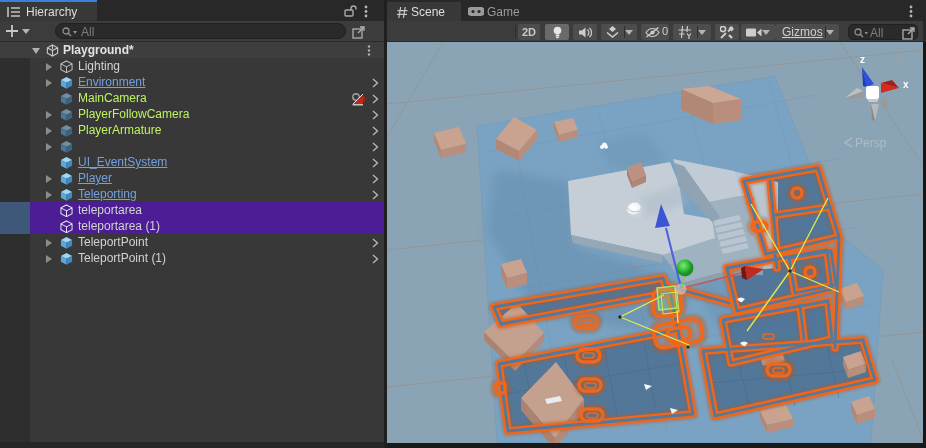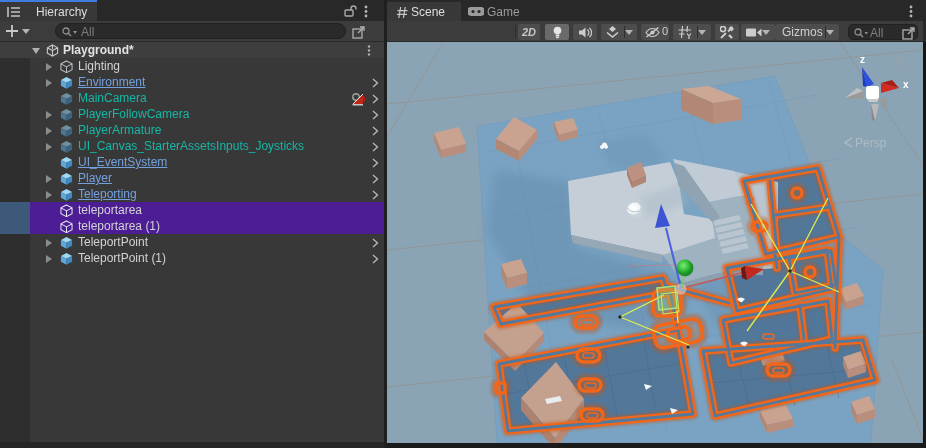--- a/index.html
+++ b/index.html
@@ -4,29 +4,29 @@
 <style>
 html,body{margin:0;padding:0;width:926px;height:448px;overflow:hidden;background:#383838;
 font-family:"Liberation Sans", sans-serif;-webkit-font-smoothing:antialiased;}
 *{box-sizing:border-box;}
 #root{position:absolute;left:0;top:0;width:926px;height:448px;}
 .abs{position:absolute;}
 
 #hier{left:0;top:0;width:384px;height:448px;background:#383838;}
 #hier-tabbar{left:0;top:0;width:384px;height:21px;background:#282828;}
 #hier-tab{left:0;top:0;width:97px;height:21px;background:#383838;border-top:2px solid #3e7de0;color:#dedede;font-size:12px;}
-#hier-tab .lbl{position:absolute;left:26px;top:3px;margin-left:10px;}
+#hier-tab .lbl{position:absolute;left:26px;top:3px;}
 #hier-toolbar{left:0;top:21px;width:384px;height:21px;background:#3c3c3c;border-bottom:1px solid #2a2a2a;}
 #hier-rows{left:0;top:42px;width:384px;height:400px;background:#383838;}
 #hier-gutter{left:0;top:42px;width:30px;height:400px;background:#2e2e2e;}
 .row{position:absolute;left:0;width:384px;height:16px;font-size:12px;color:#d2d2d2;}
 .row .nm{position:absolute;left:78px;top:1px;white-space:nowrap;}
 .row .tri{position:absolute;left:46px;top:4.5px;width:0;height:0;border-left:6px solid #8c8c8c;border-top:4px solid transparent;border-bottom:4px solid transparent;}
 .blue{color:#74a0dc;text-decoration:underline;}
-.dim{color:#14b8a6;}
+.dim{color:#bef264;}
 .sel{background:#4c1d95;text-align:center;}
 .selg{position:absolute;left:0;width:30px;height:16px;background:#3d5878;}
 .icon{position:absolute;left:60px;top:2px;width:13px;height:13px;}
 
 #scenerow{top:42px;background:#3e3e3e;color:#e2e2e2;}
 #scenerow .nm{left:63px;font-weight:bold;}
 
 #divider{left:384px;top:0;width:3px;height:448px;background:#1f1f1f;}
 #scene{left:387px;top:0;width:539px;height:448px;background:#282828;}
 #scene-tabbar{left:387px;top:0;width:539px;height:21px;background:#282828;}
@@ -160,21 +160,20 @@
           <path d="M2 1 L6.5 5 L2 9" fill="none" stroke="#b9b9b9" stroke-width="1.3"></path>
         </svg>
       </div>
       <div class="row " style="top:138px">
         <div class="tri"></div>
         <svg class="icon" viewBox="0 0 14 14" style="opacity:0.55">
  <polygon points="7,1 13,4.2 7,7.4 1,4.2" fill="#9ed7f5"></polygon>
  <polygon points="1,4.2 7,7.4 7,13.6 1,10.4" fill="#5da9dd"></polygon>
  <polygon points="13,4.2 7,7.4 7,13.6 13,10.4" fill="#3f88c0"></polygon>
         </svg>
-        <span class="nm dim">UI_Canvas_StarterAssetsInputs_Joysticks</span>
         <svg class="abs" style="left:371px;top:3.5px" width="8" height="10" viewBox="0 0 8 10">
           <path d="M2 1 L6.5 5 L2 9" fill="none" stroke="#b9b9b9" stroke-width="1.3"></path>
         </svg>
       </div>
       <div class="row " style="top:154px">
         <svg class="icon" viewBox="0 0 14 14" style="opacity:1">
  <polygon points="7,1 13,4.2 7,7.4 1,4.2" fill="#9ed7f5"></polygon>
  <polygon points="1,4.2 7,7.4 7,13.6 1,10.4" fill="#5da9dd"></polygon>
  <polygon points="13,4.2 7,7.4 7,13.6 13,10.4" fill="#3f88c0"></polygon>
         </svg>
@@ -264,21 +263,21 @@
     </svg>
     <span class="abs" style="left:26px;top:3px;">Game</span>
   </div>
   <svg class="abs" style="left:909px;top:5px" width="4" height="13" viewBox="0 0 4 13">
     <circle cx="2" cy="2" r="1.4" fill="#b4b4b4"></circle>
       <circle cx="2" cy="6.5" r="1.4" fill="#b4b4b4"></circle>
       <circle cx="2" cy="11" r="1.4" fill="#b4b4b4"></circle>
     </svg>
   <div id="scene-toolbar" class="abs">
  <div class="tsep" style="left:128px;"></div>
- <div class="tbtn" style="left:131px;width:22px;text-align:center;"><b style="line-height:16px;font-style:italic;">2D</b></div>
+ <div class="tbtn" style="left:131px;width:22px;text-align:center;"><b style="line-height:16px;">2D</b></div>
  <div class="tbtn" style="left:158px;width:24px;background:#6a6a6a;">
   <svg style="position:absolute;left:7px;top:2px" width="11" height="13" viewBox="0 0 11 13">
           <circle cx="5.5" cy="4.5" r="3.8" fill="#e8e8e8"></circle>
           <rect x="3.7" y="8.5" width="3.6" height="2" fill="#e8e8e8"></rect>
           <rect x="4.2" y="10.8" width="2.6" height="1.4" fill="#e8e8e8"></rect>
         </svg>
  </div>
  <div class="tbtn" style="left:186px;width:24px;">
   <svg style="position:absolute;left:6px;top:3px" width="13" height="11" viewBox="0 0 13 11">
           <polygon points="0,3.5 3,3.5 6.5,0.5 6.5,10.5 3,7.5 0,7.5" fill="#cdcdcd"></polygon>
@@ -318,21 +317,21 @@
         </svg>
  </div>
  <div class="tbtn" style="left:354px;width:34px;">
   <svg style="position:absolute;left:5px;top:4px" width="16" height="9" viewBox="0 0 16 9">
           <rect x="0" y="0.5" width="10" height="8" rx="1" fill="#cdcdcd"></rect>
           <polygon points="11,4.5 15.5,0.5 15.5,8.5" fill="#cdcdcd"></polygon>
         </svg>
   <div class="dropArrow" style="right:5px;top:6px;"></div>
  </div>
  <div class="tbtn" style="left:388px;width:64px;">
-  <span class="abs" style="left:7px;top:1px;color:#cfcfcf;font-size:12px;">Gizmos</span>
+  <span class="abs" style="left:7px;top:1px;color:#cfcfcf;font-size:12px;text-decoration:underline;">Gizmos</span>
   <div class="tsep" style="left:50px;top:2px;height:12px;"></div>
   <div class="dropArrow" style="right:5px;top:6px;"></div>
  </div>
  <div class="srch" style="left:461px;top:3px;width:70px;border-radius:5px;">
   <svg class="abs" style="left:5px;top:3px" width="14" height="10" viewBox="0 0 14 10">
     <circle cx="4" cy="4" r="3" fill="none" stroke="#909090" stroke-width="1.3"></circle>
     <path d="M6.2 6.2 L9 9" stroke="#909090" stroke-width="1.3"></path>
     <path d="M10.5 4 L14 4 L12.2 6.5 Z" fill="#909090"></path>
   </svg>
   <span class="abs" style="left:21px;top:1px;">All</span>

